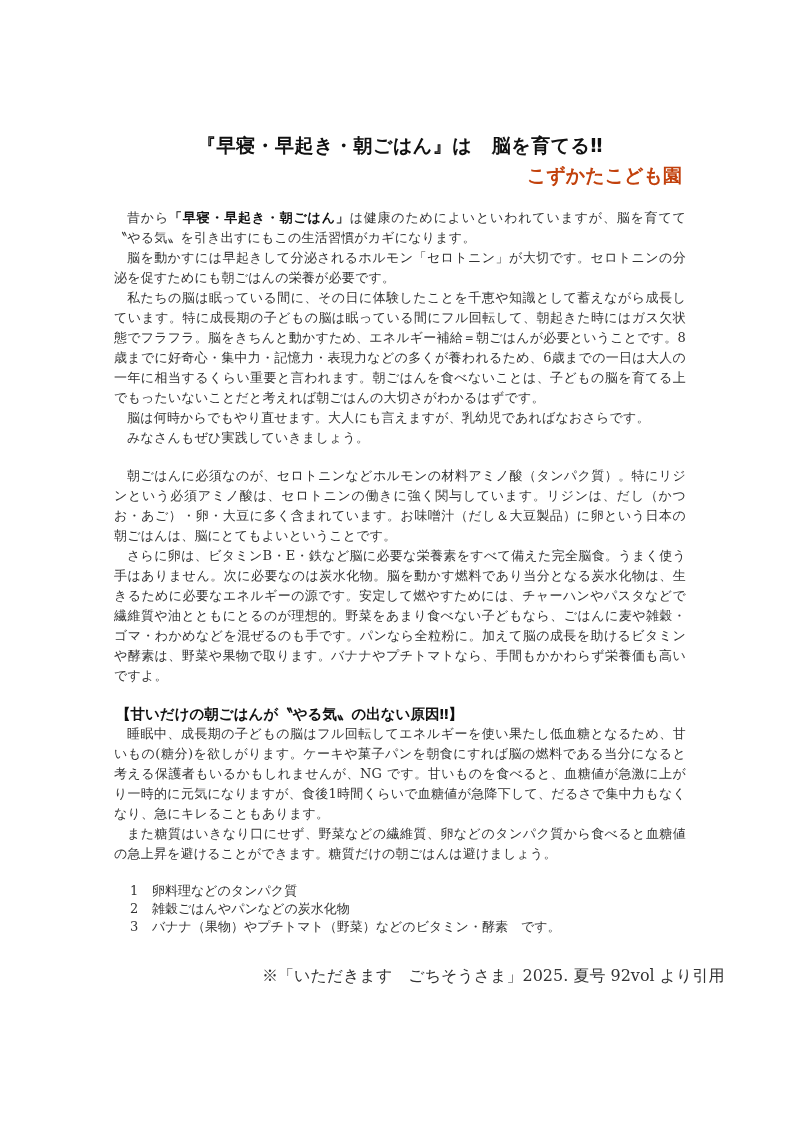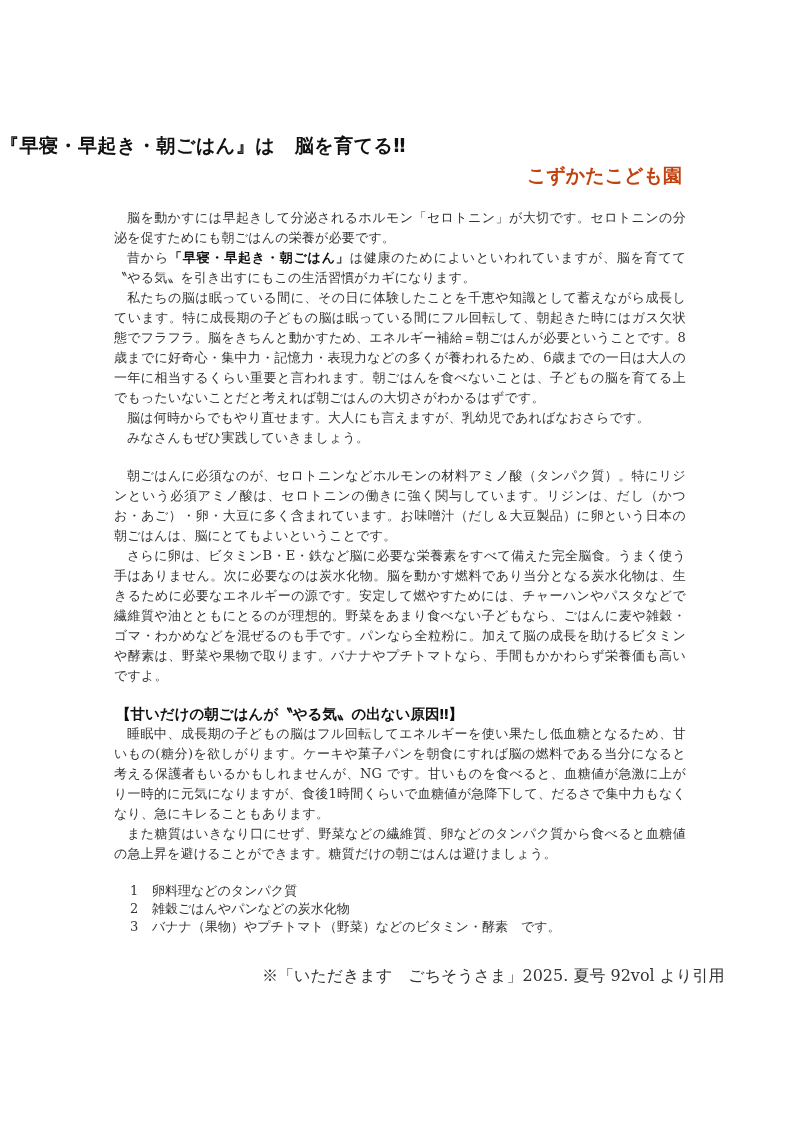--- a/index.html
+++ b/index.html
@@ -1,18 +1,18 @@
 <!DOCTYPE html>
 <html><head>
   <meta charset="utf-8">
   <style>
     html, body { margin: 0; padding: 0; background: #ffffff; }
     body { width: 800px; height: 1132px; position: relative; overflow: hidden; font-family: "DejaVu Serif", "Liberation Serif", serif; color: #222; }
     .page { position: absolute; left: 0; top: 0; width: 800px; height: 1132px; }
-    .title { position: absolute; top: 133px; left: 0; width: 800px; font-family: "DejaVu Sans", "Liberation Sans", sans-serif; font-size: 19px; font-weight: bold; color: #111; letter-spacing: 0.5px; }
+    .title { position: absolute; top: 133px; left: 0; width: 800px; text-align: center; font-family: "DejaVu Sans", "Liberation Sans", sans-serif; font-size: 19px; font-weight: bold; color: #111; letter-spacing: 0.5px; }
     .org { position: absolute; top: 163px; right: 118px; font-family: "DejaVu Sans", "Liberation Sans", sans-serif; font-size: 19px; font-weight: bold; color: #c2410c; }
     .content { position: absolute; left: 114px; top: 208px; width: 572px; }
     .section { margin-bottom: 18px; }
     .heading { font-family: "DejaVu Sans", "Liberation Sans", sans-serif; font-size: 14.5px; font-weight: bold; color: #111; line-height: 20px; margin-left: 2px; }
     .para { font-size: 13px; line-height: 20px; color: #333; text-indent: 1em; text-align: justify; letter-spacing: 0.2px; margin: 0; }
     .para b { font-family: "DejaVu Sans", "Liberation Sans", sans-serif; color: #111; }
     .menu-heading { font-family: "DejaVu Sans", "Liberation Sans", sans-serif; font-size: 14.5px; font-weight: bold; color: #111; line-height: 20px; margin-top: 2px; }
     .menu-list { margin: 0; padding: 0; list-style: none; }
     .menu-item { font-size: 13px; line-height: 18px; color: #333; padding-left: 16px; display: flex; }
     .menu-num { width: 22px; display: inline-block; }
@@ -21,22 +21,22 @@
 </head>
 <body>
 
 <div class="page">
   <div class="title">『早寝・早起き・朝ごはん』は　脳を育てる‼</div>
   <div class="org">こずかたこども園</div>
 
   <div class="content">
 
     <div class="section">
+      <p class="para"><span>昔から</span><b>「早寝・早起き・朝ごはん」</b><span>は健康のためによいといわれていますが、脳を育てて〝やる気〟を引き出すにもこの生活習慣がカギになります。</span></p>
       <p class="para">脳を動かすには早起きして分泌されるホルモン「セロトニン」が大切です。セロトニンの分泌を促すためにも朝ごはんの栄養が必要です。</p>
-      <p class="para"><span>昔から</span><b>「早寝・早起き・朝ごはん」</b><span>は健康のためによいといわれていますが、脳を育てて〝やる気〟を引き出すにもこの生活習慣がカギになります。</span></p>
       <p class="para">私たちの脳は眠っている間に、その日に体験したことを千恵や知識として蓄えながら成長しています。特に成長期の子どもの脳は眠っている間にフル回転して、朝起きた時にはガス欠状態でフラフラ。脳をきちんと動かすため、エネルギー補給＝朝ごはんが必要ということです。8歳までに好奇心・集中力・記憶力・表現力などの多くが養われるため、6歳までの一日は大人の一年に相当するくらい重要と言われます。朝ごはんを食べないことは、子どもの脳を育てる上でもったいないことだと考えれば朝ごはんの大切さがわかるはずです。</p>
       <p class="para">脳は何時からでもやり直せます。大人にも言えますが、乳幼児であればなおさらです。</p>
       <p class="para">みなさんもぜひ実践していきましょう。</p>
     </div>
 
     <div class="section">
       <p class="para">朝ごはんに必須なのが、セロトニンなどホルモンの材料アミノ酸（タンパク質）。特にリジンという必須アミノ酸は、セロトニンの働きに強く関与しています。リジンは、だし（かつお・あご）・卵・大豆に多く含まれています。お味噌汁（だし＆大豆製品）に卵という日本の朝ごはんは、脳にとてもよいということです。</p>
       <p class="para">さらに卵は、ビタミンB・E・鉄など脳に必要な栄養素をすべて備えた完全脳食。うまく使う手はありません。次に必要なのは炭水化物。脳を動かす燃料であり当分となる炭水化物は、生きるために必要なエネルギーの源です。安定して燃やすためには、チャーハンやパスタなどで繊維質や油とともにとるのが理想的。野菜をあまり食べない子どもなら、ごはんに麦や雑穀・ゴマ・わかめなどを混ぜるのも手です。パンなら全粒粉に。加えて脳の成長を助けるビタミンや酵素は、野菜や果物で取ります。バナナやプチトマトなら、手間もかかわらず栄養価も高いですよ。</p>
     </div>
 

